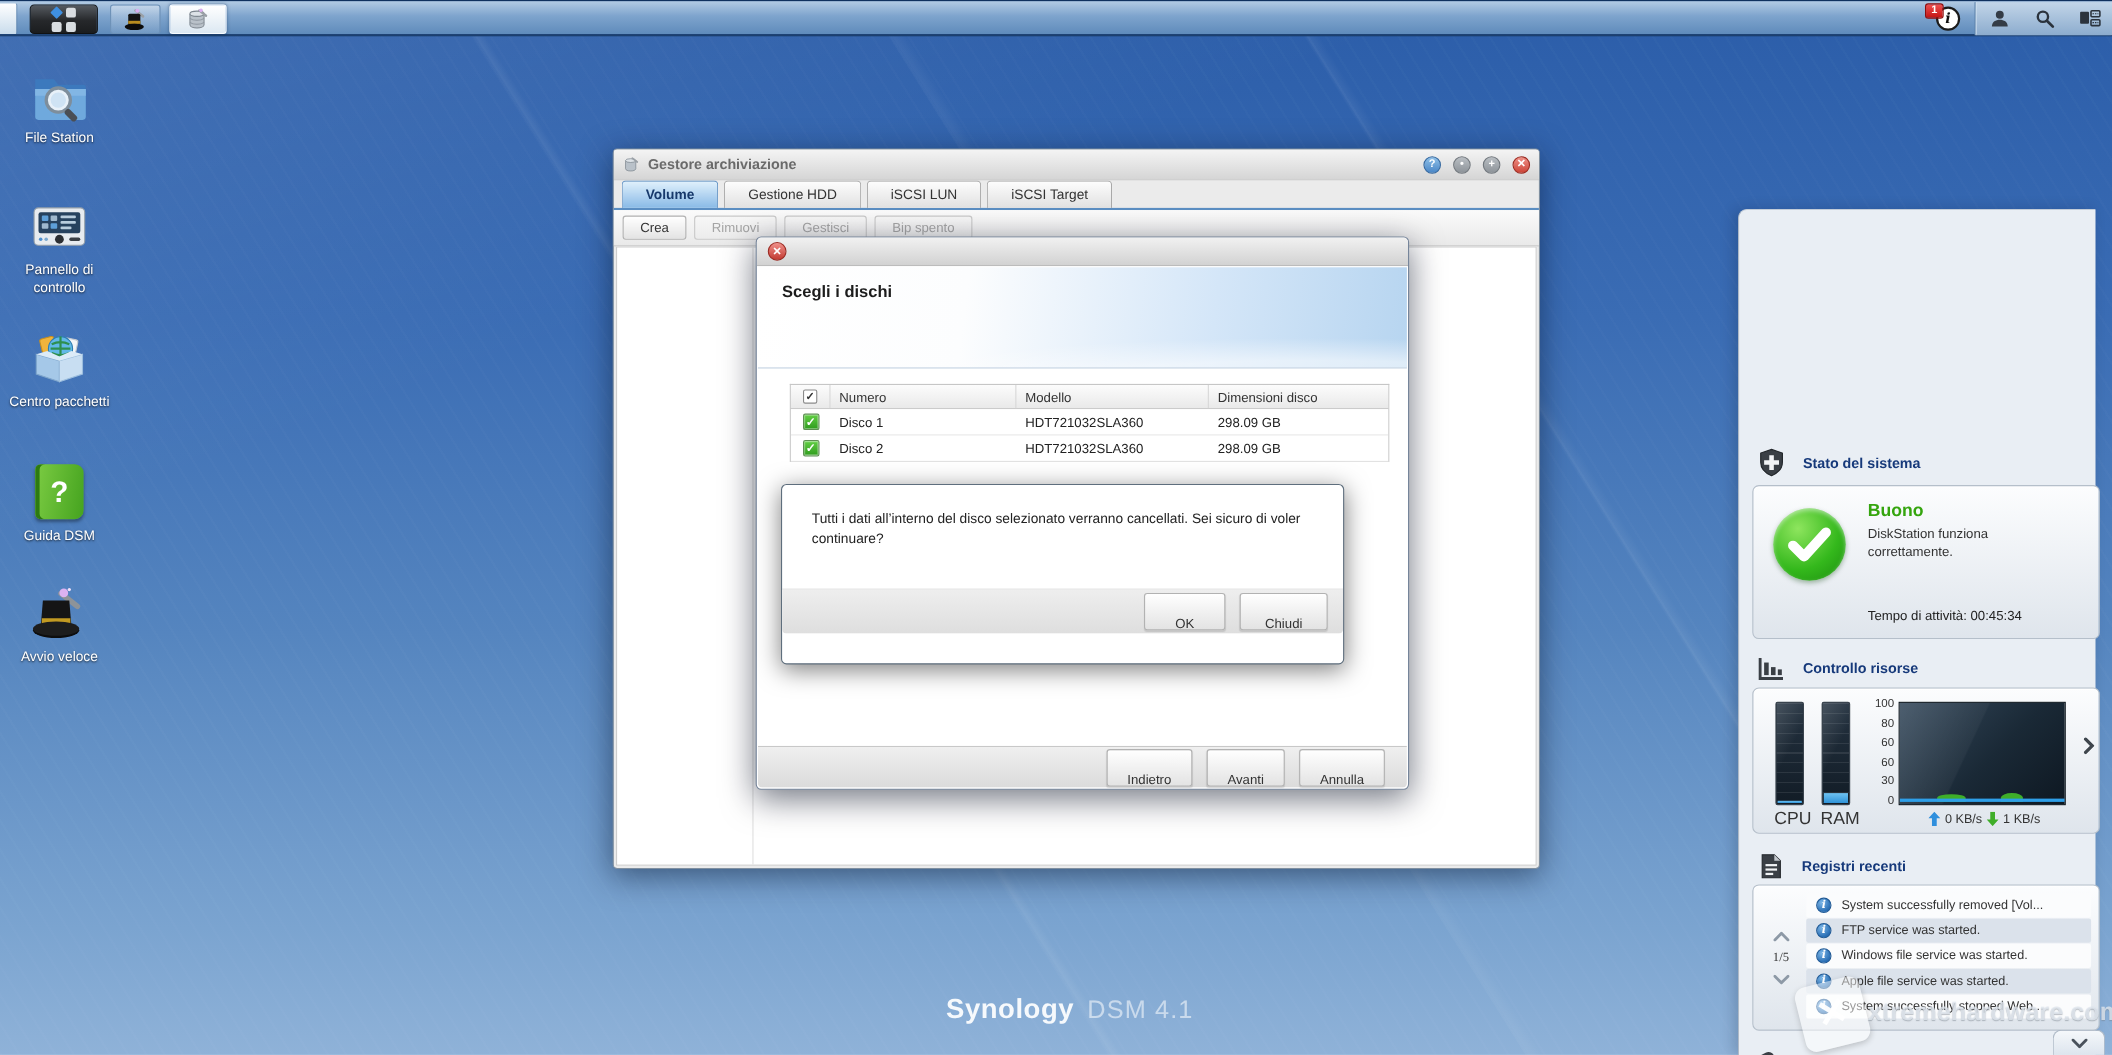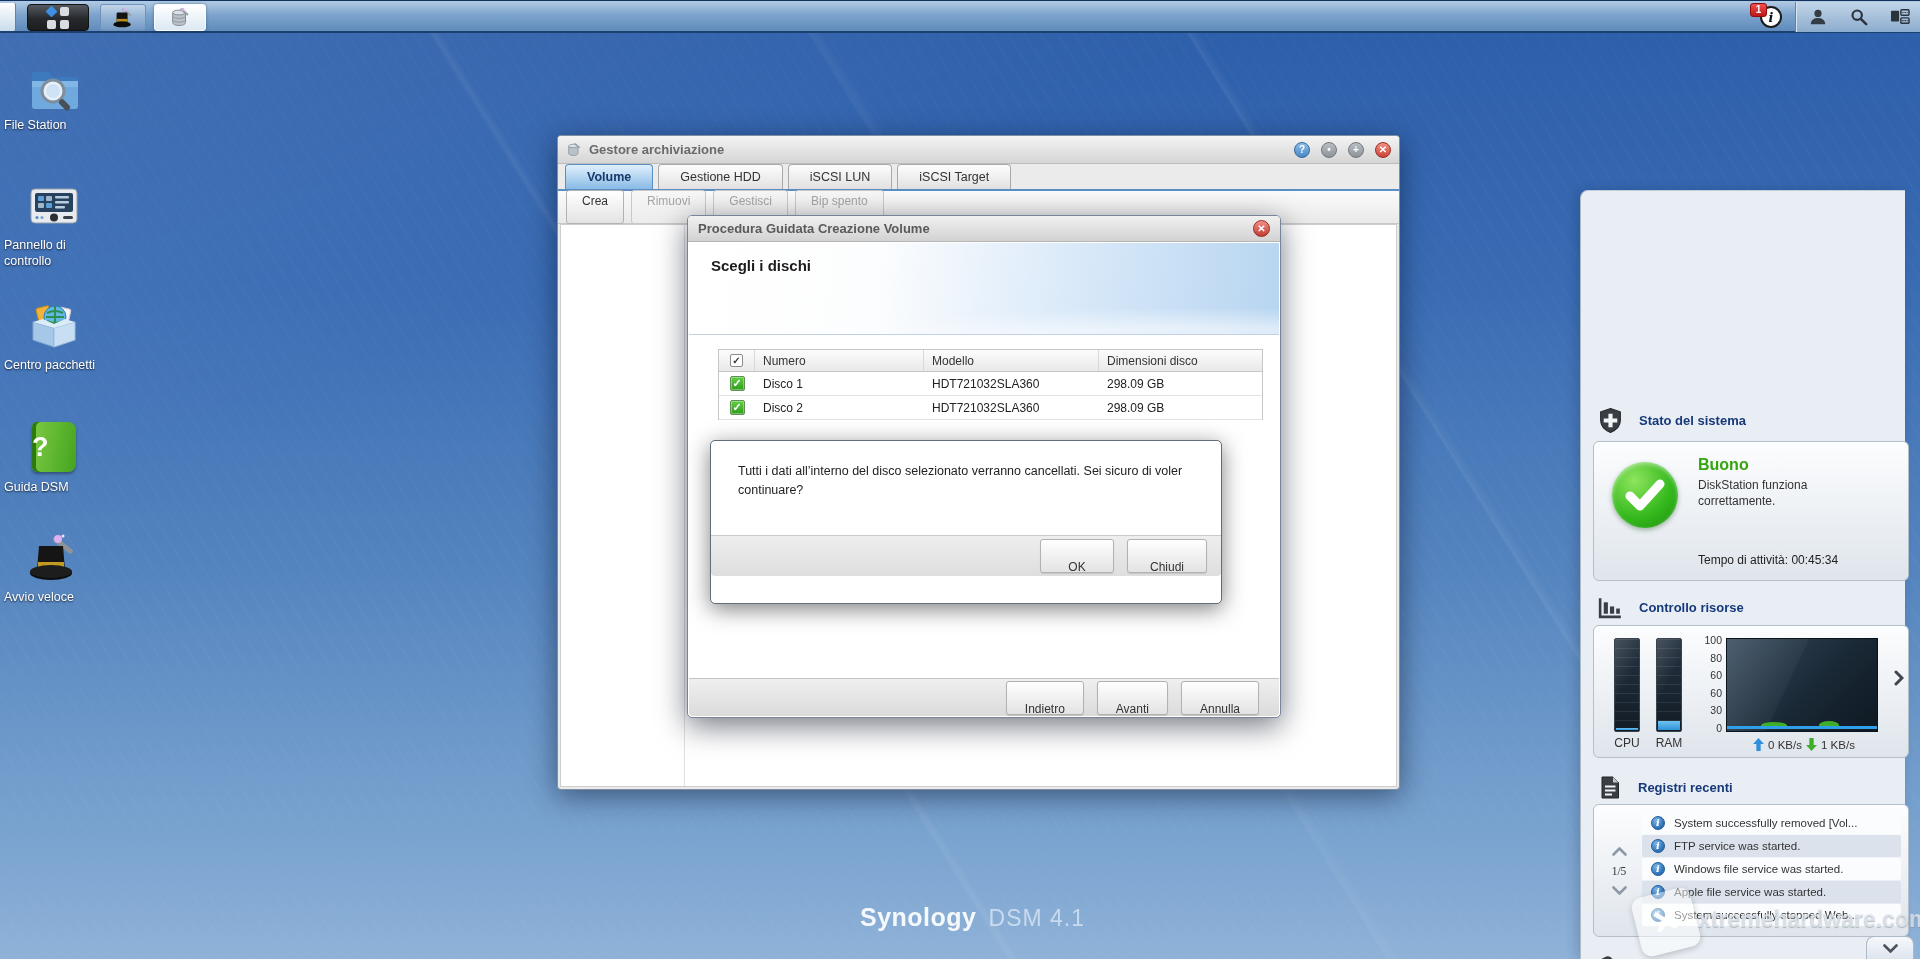--- a/index.html
+++ b/index.html
@@ -39,21 +39,21 @@
   .notif-wrap { position:absolute; left:1752px; top:4px; width:34px; height:26px; }
   .notif-circle { position:absolute; left:8px; top:1px; width:22px; height:22px; border-radius:50%;
     background:#fff; border:2px solid #1b1b1b; color:#111; font:italic bold 13px "DejaVu Serif", serif;
     display:flex; align-items:center; justify-content:center; }
   .notif-badge { position:absolute; left:-2px; top:-2px; min-width:17px; height:14px; padding:0 3px;
     background:linear-gradient(#f05050,#c31414); border:1px solid #8e0d0d; border-radius:3px;
     color:#fff; font:bold 10px/12px "Liberation Sans",sans-serif; text-align:center; }
   .tb-ico { width:30px; height:26px; display:flex; align-items:center; justify-content:center; }
 
   
-  .desk-icon { position:absolute; left:4px; width:100px; z-index:5; }
+  .desk-icon { position:absolute; left:4px; width:100px; text-align:center; z-index:5; }
   .desk-icon .ico { width:54px; height:54px; margin:0 auto; }
   .desk-icon .lbl { margin-top:4px; color:#fff; font-size:12.5px; line-height:1.25; text-shadow:0 1px 2px rgba(0,0,0,.75); }
   .book { width:44px; height:50px; margin:2px auto 0; border-radius:5px 8px 8px 5px; position:relative;
     background:linear-gradient(100deg,#7ccc43,#45a31f); box-shadow:inset 4px 0 0 #2d7a12, 0 2px 3px rgba(0,0,0,.35);
     color:#fff; font-weight:bold; font-size:27px; line-height:50px; }
 
   
   .syno-mark { position:absolute; left:860px; top:903px; z-index:4; white-space:nowrap; }
   .syno-mark .b { font-size:25px; font-weight:bold; color:rgba(255,255,255,.92); letter-spacing:.5px; }
   .syno-mark .v { font-size:23px; color:rgba(255,255,255,.55); margin-left:12px; letter-spacing:1px; }
@@ -74,21 +74,21 @@
     display:flex; align-items:center; justify-content:center; line-height:1; }
   .wbtn.help { background:linear-gradient(#8fc0e8,#4a86c6); border:1px solid #33679f; }
   .wbtn.gray { background:linear-gradient(#b9bec3,#8d9399); border:1px solid #70767c; }
   .wbtn.close { background:linear-gradient(#ef9188,#cc4437); border:1px solid #9c2a20; }
   .tabs { height:27px; padding-left:7px; border-bottom:2px solid #5b8ec2; display:flex; align-items:flex-end; gap:5px; }
   .tab { height:25px; line-height:24px; padding:0 21px; border:1px solid #a9a9a9; border-bottom:none;
     border-radius:4px 4px 0 0; background:linear-gradient(#fdfdfd,#e1e1e1); font-size:12.5px; color:#333; }
   .tab.active { background:linear-gradient(#e0f0fc,#89bae6); border-color:#5b8ec2; color:#17396b; font-weight:bold;margin-top:16px; }
   .wtoolbar { height:33px; background:linear-gradient(#fbfbfb,#e9e9e9); border-bottom:1px solid #c8c8c8;
     display:flex; align-items:center; padding:0 8px; gap:7px; }
-  .btn { height:34px; line-height:20px; padding:0 15px; border:1px solid #b2b2b2; border-radius:3px;
+  .btn { height:22px; line-height:20px; padding:0 15px; border:1px solid #b2b2b2; border-radius:3px;
     background:linear-gradient(#ffffff,#e3e3e3); font-size:12px; color:#333; }
   .btn.disabled { color:#a5a5a5; border-color:#c9c9c9; background:linear-gradient(#f7f7f7,#ececec); }
   .win-content { position:absolute; left:2px; right:2px; top:88px; bottom:2px; background:#fff; border:1px solid #cdcdcd; }
   .col-line { position:absolute; left:123px; top:0; bottom:0; width:1px; background:#e0e0e0; }
 
   
   .wizard { position:absolute; left:129px; top:79px; width:594px; height:503px; background:#fff;
     border:1px solid #76859a; border-radius:5px; box-shadow:0 8px 30px rgba(0,10,30,.55); z-index:5; }
   .wiz-title { height:26px; border-radius:4px 4px 0 0; padding:0 10px; display:flex; align-items:center;
     background:linear-gradient(#f1f1f1,#d2d2d2); border-bottom:1px solid #b5b5b5; }
@@ -142,21 +142,21 @@
   .gauge { position:absolute; top:12px; width:26px; height:94px; border:1px solid #39434d; border-radius:2px; overflow:hidden;
     background:
       linear-gradient(118deg, rgba(255,255,255,.16), rgba(255,255,255,0) 48%),
       repeating-linear-gradient(180deg, rgba(255,255,255,.09) 0 1px, transparent 1px 9px),
       linear-gradient(#24респ,#141e28); background-color:#1a2732;
     background-image:
       linear-gradient(118deg, rgba(255,255,255,.16), rgba(255,255,255,0) 48%),
       repeating-linear-gradient(180deg, rgba(255,255,255,.09) 0 1px, transparent 1px 9px),
       linear-gradient(#243240,#121c26); }
   .gauge .fill { position:absolute; left:1px; right:1px; bottom:1px; background:linear-gradient(#6fc3f2,#2f93d8); }
-  .glabel { position:absolute; top:110px; width:28px; text-align:center; font-size:12px; color:#333; }
+  .glabel { position:absolute; top:110px; width:28px; text-align:center; font-size:16px; color:#333; }
   .axis { position:absolute; left:96px; top:8px; width:32px; height:100px; display:flex; flex-direction:column;
     justify-content:space-between; align-items:flex-end; font-size:10.5px; color:#333; }
   .netgraph { position:absolute; left:132px; top:12px; width:152px; height:94px; border:1px solid #0a141c; overflow:hidden;
     background:
       linear-gradient(115deg, rgba(255,255,255,.12) 0%, rgba(255,255,255,.04) 42%, rgba(255,255,255,0) 43%),
       linear-gradient(135deg,#35495c,#1a2936 55%, #0e1822); }
   .netline { position:absolute; left:0; right:0; bottom:2px; height:3px; background:#2e9fe8; }
   .hump { position:absolute; bottom:2px; background:#3fae29; border-radius:60% 60% 0 0; }
   .netstats { position:absolute; left:120px; top:112px; width:180px; display:flex; align-items:center; gap:4px;
     font-size:11.5px; color:#333; justify-content:center; }
@@ -333,21 +333,20 @@
       <span class="btn disabled">Rimuovi</span>
       <span class="btn disabled">Gestisci</span>
       <span class="btn disabled">Bip spento</span>
     </div>
     <div class="win-content">
       <div class="col-line"></div>
     </div>
 
     <div class="wizard">
       <div class="wiz-title">
-        <span class="t">Procedura Guidata Creazione Volume</span>
         <span class="cbtn">✕</span>
       </div>
       <div class="banner">
         <h2>Scegli i dischi</h2>
       </div>
 
       <div class="dtable">
         <div class="drow head">
           <span class="dc c0">
               <span class="chk head">✓</span>

